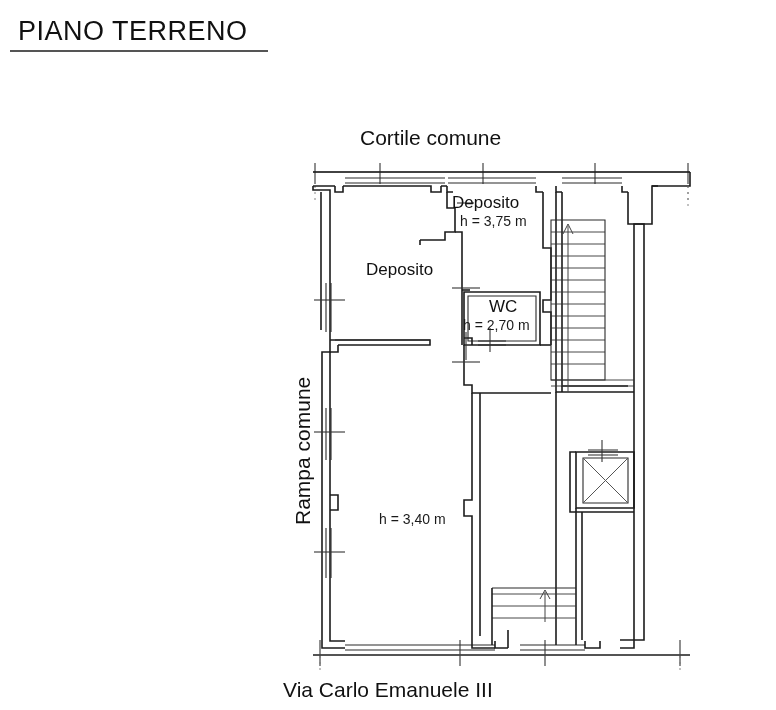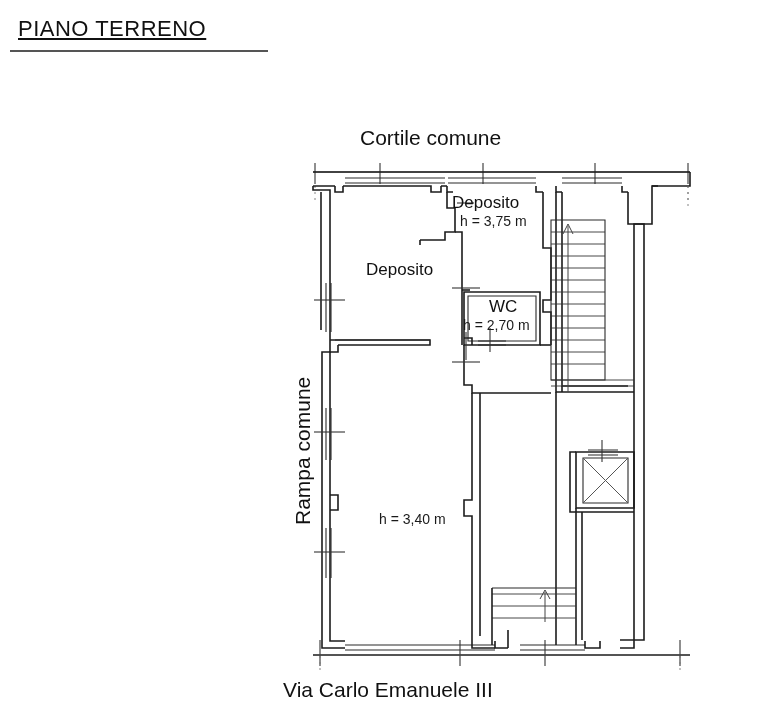--- a/index.html
+++ b/index.html
@@ -13,25 +13,24 @@
     position: relative;
     font-family: "Liberation Sans", sans-serif;
     color: #1a1a1a;
     overflow: hidden;
   }
 
   #page-title {
     position: absolute;
     left: 18px;
     top: 16px;
-    font-size: 22px;
+    font-size: 27px;
     letter-spacing: 0.5px;
     color: #111111;
     white-space: nowrap;
-    text-decoration: underline;
   }
   #title-rule {
     position: absolute;
     left: 10px;
     top: 50px;
     width: 258px;
     height: 2px;
     background: #555555;
   }
 

